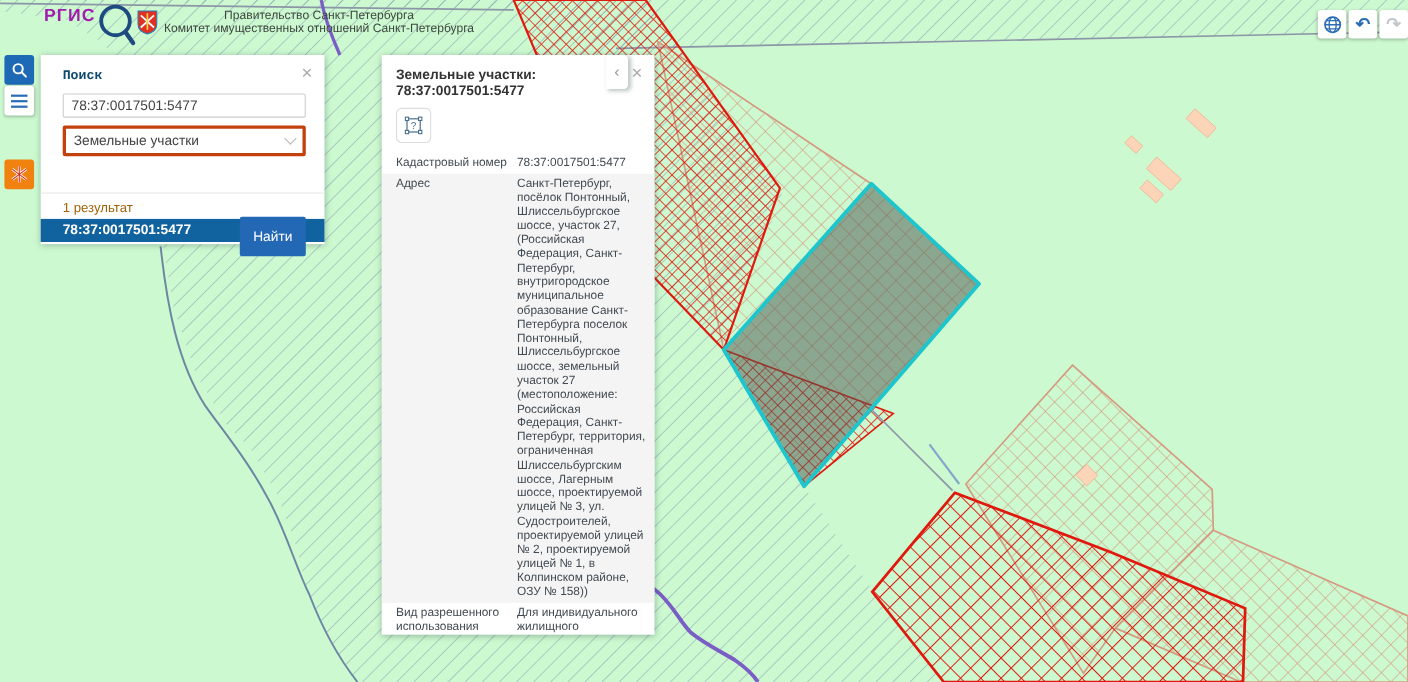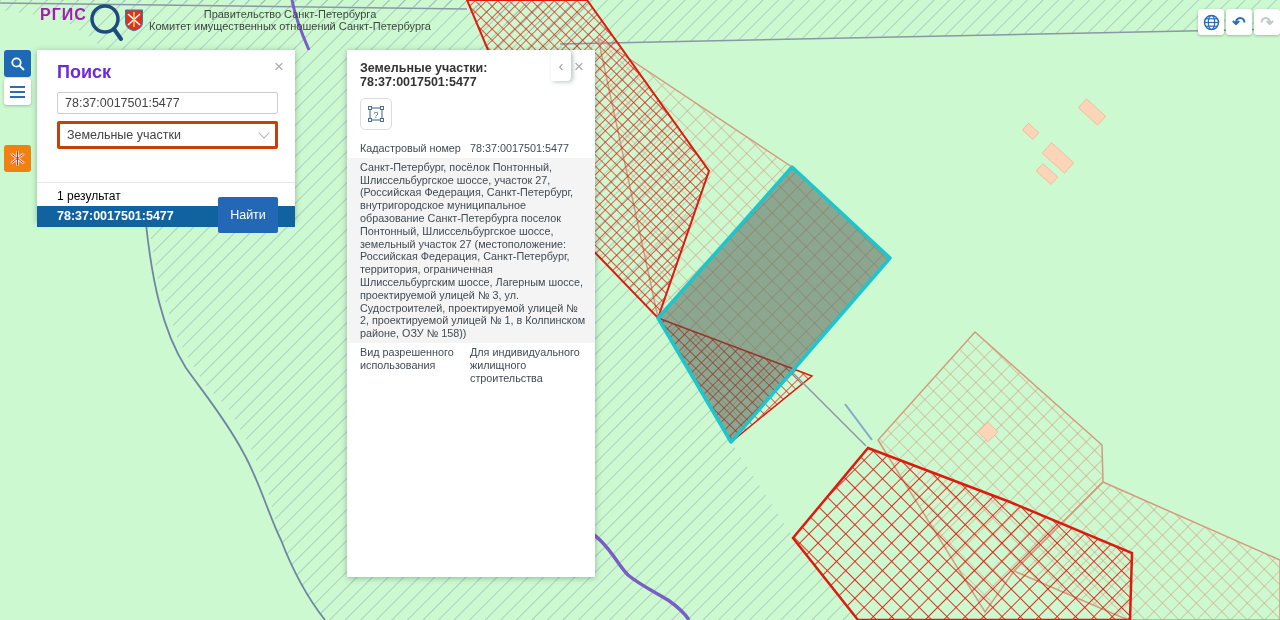--- a/index.html
+++ b/index.html
@@ -21,35 +21,35 @@
   .tool-redo{color:#c3c7cb;}
   
   .side-btn{position:absolute;left:4px;width:27px;height:27px;border-radius:3px;
     display:flex;align-items:center;justify-content:center;cursor:pointer;}
   #btn-search{top:50px;background:#1d69b5;}
   #btn-menu{top:78px;background:#fff;box-shadow:0 1px 3px rgba(0,0,0,.25);flex-direction:column;}
   #btn-menu span{display:block;width:15px;height:2px;background:#2a6db5;margin:1.5px 0;}
   #btn-emblem{top:145px;background:#f2820f;}
   
   #search-panel{left:37px;top:50px;width:258px;height:172px;}
-  .panel-title{font-size:18px;font-weight:700;color:#6d28d9;padding:12px 14px 4px 20px;}
+  .panel-title{font-size:12px;font-weight:700;color:#0c4a6e;padding:12px 14px 4px 20px;font-family:Liberation Mono, monospace;}
   .panel-close{position:absolute;right:11px;top:9px;font-size:17px;color:#aaa;cursor:pointer;line-height:16px;}
   .field{margin:5px 17px 0 20px;height:22px;border:1px solid #ccc;border-radius:2px;
     font-size:12.5px;color:#444;padding:0 7px;box-sizing:border-box;width:221px;
     font-family:"Liberation Sans",sans-serif;}
   .select{margin:7px 17px 0 20px;height:22px;border:3px solid #c2410c;border-radius:2px;
     font-size:12.5px;color:#444;padding:0 7px;display:flex;align-items:center;
     justify-content:space-between;cursor:pointer;}
   .chev{width:7px;height:7px;border-right:1.6px solid #b8b8b8;border-bottom:1.6px solid #b8b8b8;
     transform:rotate(45deg);margin-top:-4px;}
   #find-btn{position:absolute;right:17px;top:147px;width:60px;height:36px;background:#2268b4;
     color:#fff;font-size:12.5px;border:none;border-radius:2px;cursor:pointer;
     font-family:"Liberation Sans",sans-serif;}
   #results-count{border-top:1px solid #e8e8e8;margin-top:33px;padding:6px 20px 3px;
-    font-size:12px;color:#000000;}
+    font-size:12px;color:#a16207;}
   #result-item{height:21px;line-height:21px;background:#11639f;color:#fff;font-size:12.5px;
     font-weight:600;padding-left:20px;cursor:pointer;}
   
   #details-panel{left:303px;top:50px;width:248px;height:527px;overflow:hidden;margin-left:44px;}
   #details-title{font-size:12.5px;font-weight:700;color:#333;padding:11px 24px 2px 13px;}
   #info-tool{margin:7px 0 9px 13px;width:30px;height:30px;border:1px solid #ddd;border-radius:5px;
     display:flex;align-items:center;justify-content:center;cursor:pointer;background:#fff;}
   .drow{display:flex;padding:3px 6px 3px 13px;font-size:10.8px;line-height:12.8px;color:#414a52;}
   .drow:nth-child(even){background:#f4f4f4;}
   .dlabel{width:104px;flex:none;padding-right:6px;}
@@ -199,20 +199,21 @@
     </svg>
   </div>
   <div>
   <div class="drow">
     <div class="dlabel">Кадастровый номер</div>
     <div class="dvalue">78:37:0017501:5477</div>
   </div>
 
 
   <div class="drow">
+    <div class="dlabel">Адрес</div>
     <div class="dvalue">Санкт-Петербург, посёлок Понтонный, Шлиссельбургское шоссе, участок 27, (Российская Федерация, Санкт-Петербург, внутригородское муниципальное образование Санкт-Петербурга поселок Понтонный, Шлиссельбургское шоссе, земельный участок 27 (местоположение: Российская Федерация, Санкт-Петербург, территория, ограниченная Шлиссельбургским шоссе, Лагерным шоссе, проектируемой улицей № 3, ул. Судостроителей, проектируемой улицей № 2, проектируемой улицей № 1, в Колпинском районе, ОЗУ № 158))</div>
   </div>
 
   <div class="drow">
     <div class="dlabel">Вид разрешенного использования</div>
     <div class="dvalue">Для индивидуального жилищного строительства</div>
   </div>
 
 </div>
 </div>

